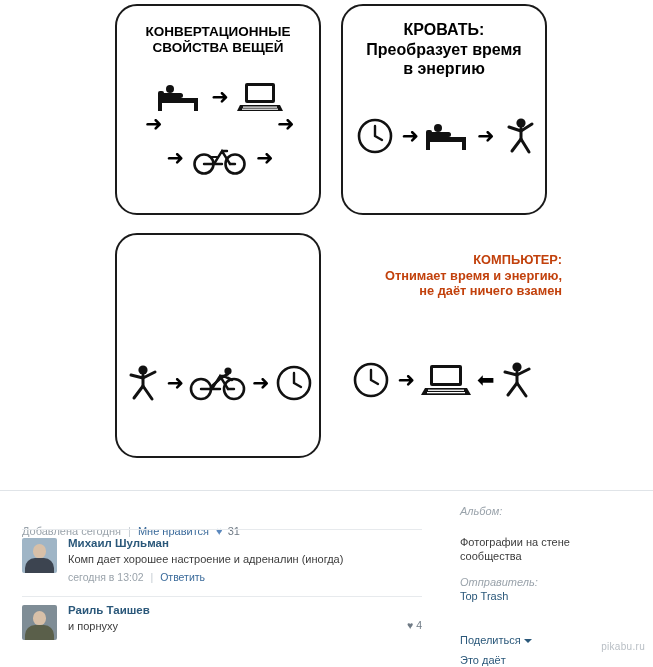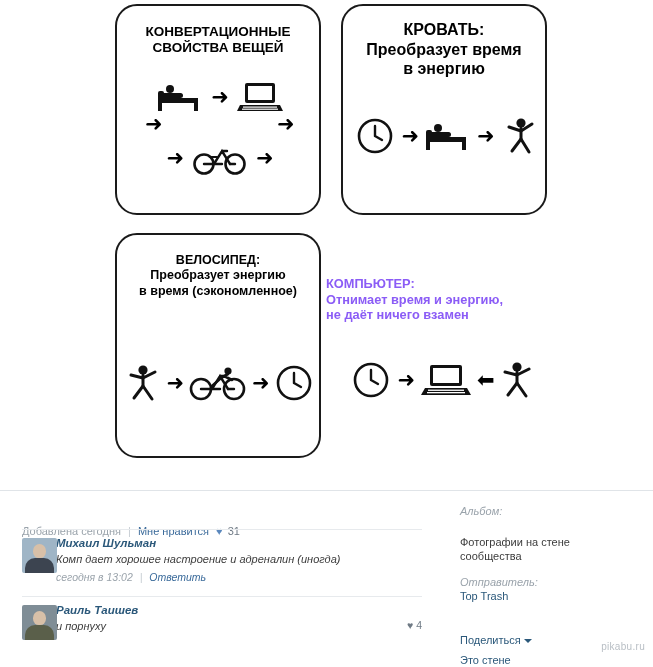--- a/index.html
+++ b/index.html
@@ -33,26 +33,25 @@
   }
   .panel-title {
     text-align: center;
     font-weight: bold;
     color: #000000;
     line-height: 1.22;
     white-space: pre-line;
   }
   .plain-title {
     position: absolute;
-    text-align: left;
+    text-align: right;
     font-weight: bold;
-    color: #8b5cf6;
+    color: #c2410c;
     line-height: 1.22;
     white-space: pre-line;
-    margin-top: 24px;
   }
 
   
   #panel-conversion { left: 115px; top: 4px; width: 206px; height: 211px; }
   #panel-bed        { left: 341px; top: 4px; width: 206px; height: 211px; }
   #panel-bike       { left: 115px; top: 233px; width: 206px; height: 225px; }
 
   #panel-conversion .panel-title { margin-top: 18px; font-size: 13.5px; }
   #panel-bed .panel-title        { margin-top: 14px; font-size: 16px; }
   #panel-bike .panel-title       { margin-top: 18px; font-size: 12.5px; }
@@ -133,21 +132,21 @@
     left: 3px;
     top: 20px;
     width: 29px;
     height: 18px;
     border-radius: 10px 10px 0 0;
     background: #3c4450;
   }
   .avatar.a2 { background: #7f8d96; }
   .avatar.a2 .body { background: #5a5f4a; }
 
-  .c-body { margin-left: 34px; font-style: italic; }
+  .c-body { margin-left: 46px; }
   .c-author {
     color: #2b587a;
     font-weight: bold;
     font-size: 11.5px;
     cursor: pointer;
     display: inline-block;
   }
   .c-text {
     color: #3c3c3c;
     font-size: 11px;
@@ -297,23 +296,20 @@
           <circle cx="20" cy="7" r="4.6" fill="#111"></circle>
           <path d="M20 12 L20 23" stroke="#111" stroke-width="3" stroke-linecap="round"></path>
           <path d="M20 15 L31 8 M20 15 L8 11" stroke="#111" stroke-width="3" stroke-linecap="round"></path>
           <path d="M20 23 L28 36 M20 23 L11 35" stroke="#111" stroke-width="3" stroke-linecap="round"></path>
         </svg>
       </span>
     </div>
   </div>
 
   <div class="panel" id="panel-bike">
-    <div class="panel-title">ВЕЛОСИПЕД:
-Преобразует энергию
-в время (сэкономленное)</div>
 
     <div class="icon-row" style="left:0; top:128px; width:206px;">
       <span>
         <svg class="fig" width="36" height="40" viewBox="0 0 36 40">
           <circle cx="17" cy="7" r="4.6" fill="#111"></circle>
           <path d="M17 12 L17 23" stroke="#111" stroke-width="3" stroke-linecap="round"></path>
           <path d="M17 15 L29 9 M17 15 L5 12" stroke="#111" stroke-width="3" stroke-linecap="round"></path>
           <path d="M17 23 L26 36 M17 23 L8 35" stroke="#111" stroke-width="3" stroke-linecap="round"></path>
         </svg>
       </span>
@@ -413,17 +409,17 @@
     <div class="side-label" style="margin-top:0;">Альбом:</div>
     <div class="side-value" style="white-space:pre-line;">Фотографии на стене
 сообщества</div>
 
     <div class="side-label">Отправитель:</div>
     <div class="side-link">Top Trash</div>
 
     <div class="side-action">
       <span>Поделиться</span><span class="caret"></span>
     </div>
-    <div class="side-action" style="margin-top:8px;">Это стене</div>
+    <div class="side-action" style="margin-top:8px;">Это даёт</div>
   </div>
 
   <div id="watermark">pikabu.ru</div>
 </div>
 
 </body></html>

